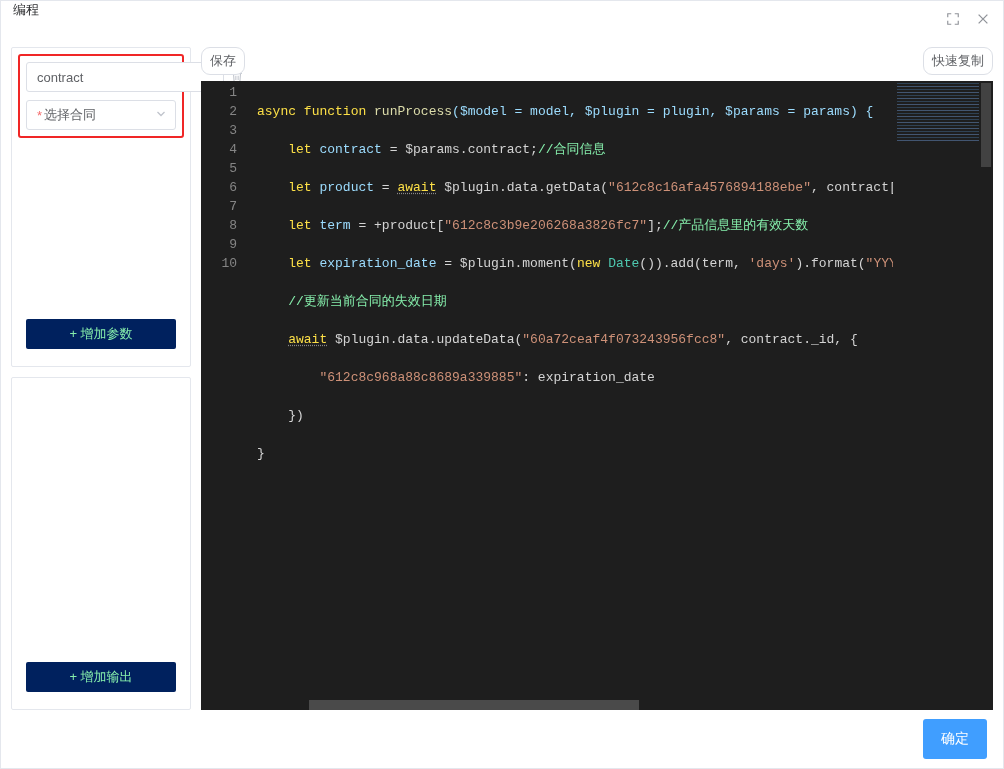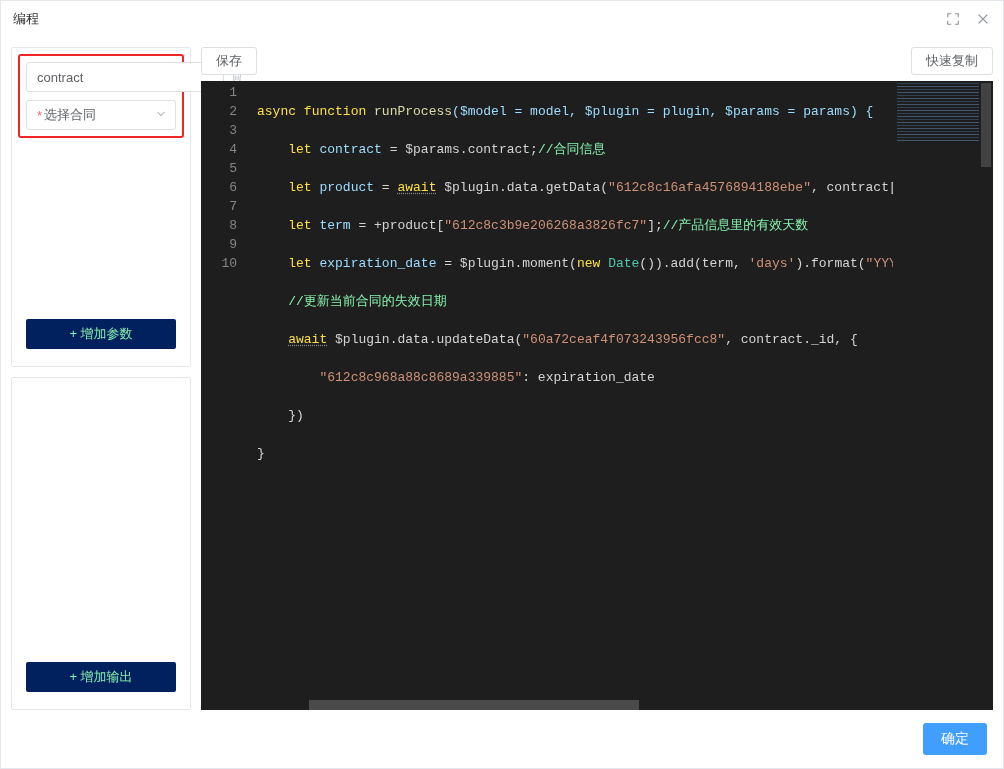--- a/index.html
+++ b/index.html
@@ -11,21 +11,20 @@
   width: 1004px;
   height: 769px;
   overflow: hidden;
   position: relative;
 }
 .dialog { width: 1004px; height: 769px; border: 1px solid #e4e7ed; display: flex; flex-direction: column; }
 .dialog-header {
   height: 36px;
   padding: 0 12px;
   display: flex;
-  align-items: center;
   justify-content: space-between;
 }
 .dialog-title { font-size: 13px; color: #303133; }
 .header-actions { display: flex; gap: 14px; align-items: center; }
 .header-icon { width: 16px; height: 16px; color: #909399; cursor: pointer; display: flex; align-items: center; justify-content: center; }
 .header-icon svg { width: 14px; height: 14px; }
 
 .dialog-body { flex: 1; display: flex; padding: 10px 10px 0 10px; gap: 10px; overflow: hidden; }
 
 .left-panel { width: 180px; display: flex; flex-direction: column; gap: 10px; }
@@ -65,22 +64,22 @@
   margin: 11px auto;
 }
 .param-section { border: 1px solid #e4e7ed; border-radius: 2px; padding: 6px; display: flex; flex-direction: column; }
 .param-section.top { height: 320px; }
 .param-section.bottom { flex: 1; }
 .section-spacer { flex: 1; }
 
 .right-panel { flex: 1; display: flex; flex-direction: column; overflow: hidden; }
 .right-toolbar { display: flex; justify-content: space-between; margin-bottom: 6px; }
 .btn {
-  height: 28px; padding: 0 14px;
-  background: #fff; border: 1px solid #dcdfe6; border-radius: 3px;
+  height: 28px; padding: 0 8px;
+  background: #fff; border: 1px solid #dcdfe6; border-radius: 9px;
   font-size: 13px; color: #606266; cursor: pointer;
 }
 
 .editor {
   flex: 1;
   background: #1e1e1e;
   display: flex;
   overflow: hidden;
   position: relative;
   font-family: Consolas, "Courier New", monospace;
@@ -150,21 +149,21 @@
 }
 
 .dialog-footer {
   height: 58px;
   display: flex;
   justify-content: flex-end;
   align-items: center;
   padding: 0 16px;
 }
 .btn-primary {
-  height: 32px; padding: 0 18px;
+  height: 40px; padding: 0 18px;
   background: #409eff; color: #fff;
   border: none; border-radius: 3px;
   font-size: 14px; cursor: pointer;
 }
 .underline-dotted { text-decoration: underline dotted; text-decoration-color: #888; text-underline-offset: 2px; }
 </style>
 </head>
 <body>
 
 <div class="dialog">

